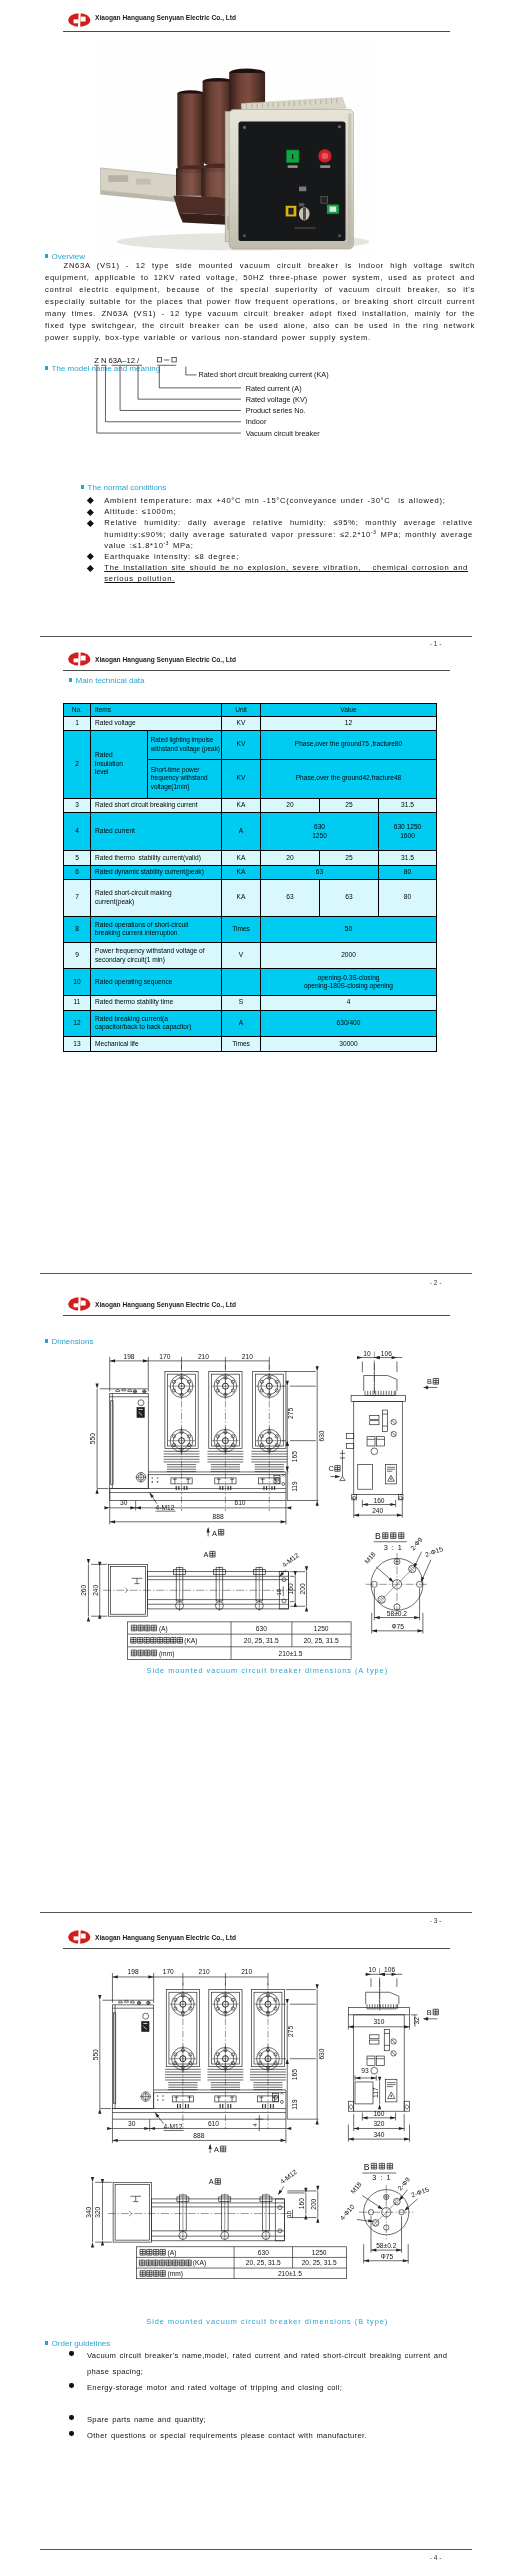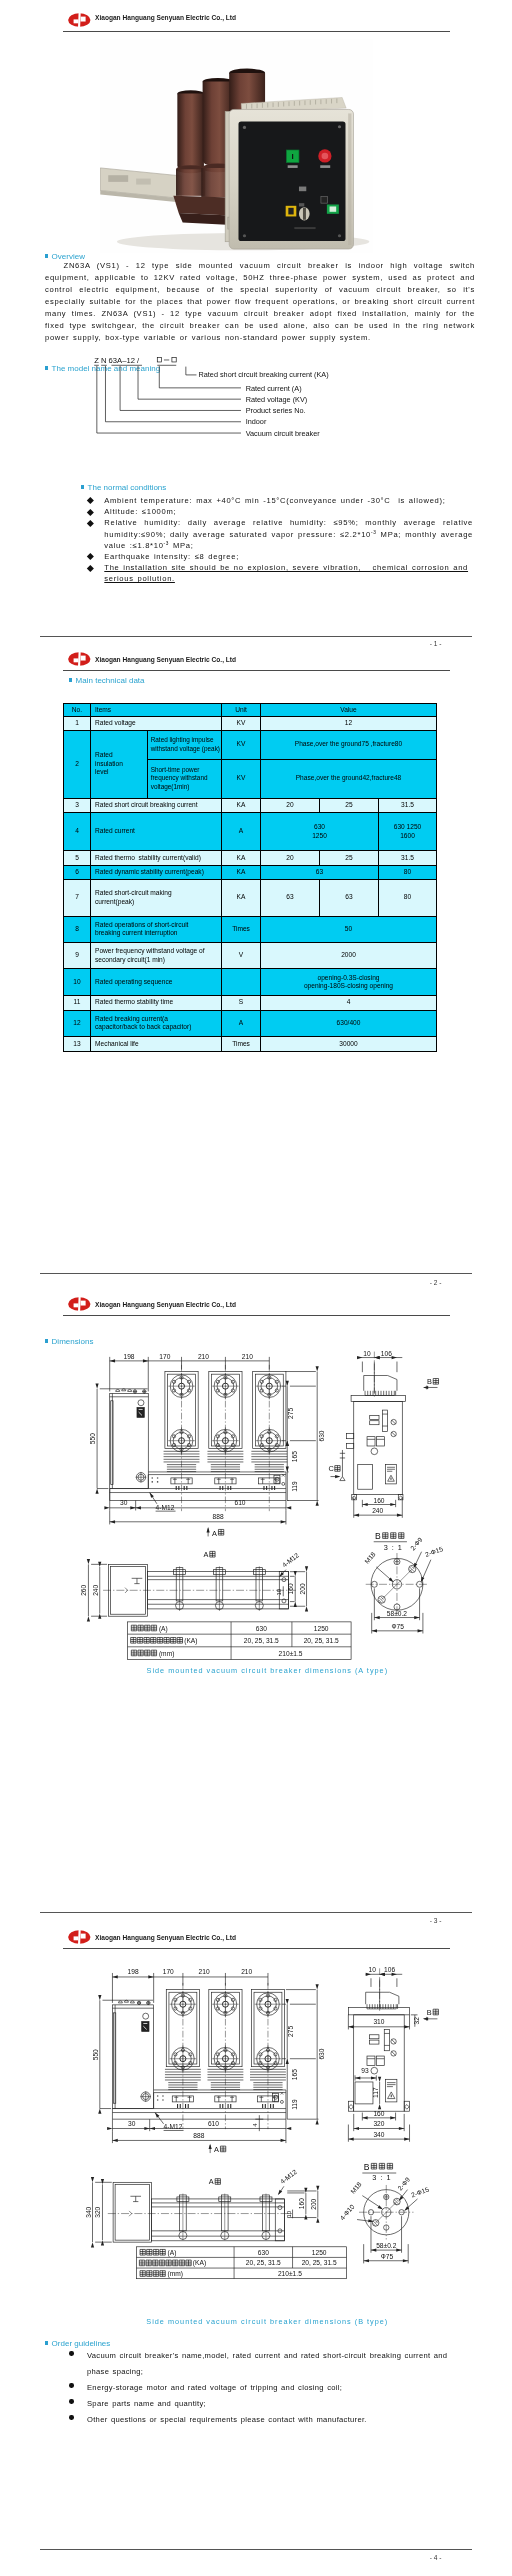--- a/index.html
+++ b/index.html
@@ -1424,21 +1424,21 @@
 <div class="abs cap" style="left:11.3px;top:2317px;width:512px;text-align:center;">Side mounted vacuum circuit breaker dimensions (B type)</div>
 
 <div class="abs sech" style="left:45px;top:2339px;"><span class="sqb"></span>Order guidelines</div>
 
 <div class="abs body11" style="left:68px;top:2348px;width:385px;line-height:16px;letter-spacing:0.3px;">
 
 <div style="position:relative;padding-left:19px;"><span class="dot" style="position:absolute;left:1.3px;top:3.3px;"></span>Vacuum circuit breaker's name,model, rated current and rated short-circuit breaking current and phase spacing;</div>
 
 <div style="position:relative;padding-left:19px;"><span class="dot" style="position:absolute;left:1.3px;top:3.3px;"></span>Energy-storage motor and rated voltage of tripping and closing coil;</div>
 
-<div style="position:relative;padding-left:19px;"><span class="dot" style="position:absolute;left:1.3px;top:3.3px;"></span>Spare parts name and quantity;</div>
+<div style="position:relative;padding-left:19px;margin-top:16px;"><span class="dot" style="position:absolute;left:1.3px;top:3.3px;"></span>Spare parts name and quantity;</div>
 
 <div style="position:relative;padding-left:19px;"><span class="dot" style="position:absolute;left:1.3px;top:3.3px;"></span>Other questions or special requirements please contact with manufacturer.</div>
 </div>
 
 <div class="fline" style="top:2549px;"></div>
 
 <div class="pageno" style="top:2554px;">- 4 -</div>
 
 
 </body></html>

